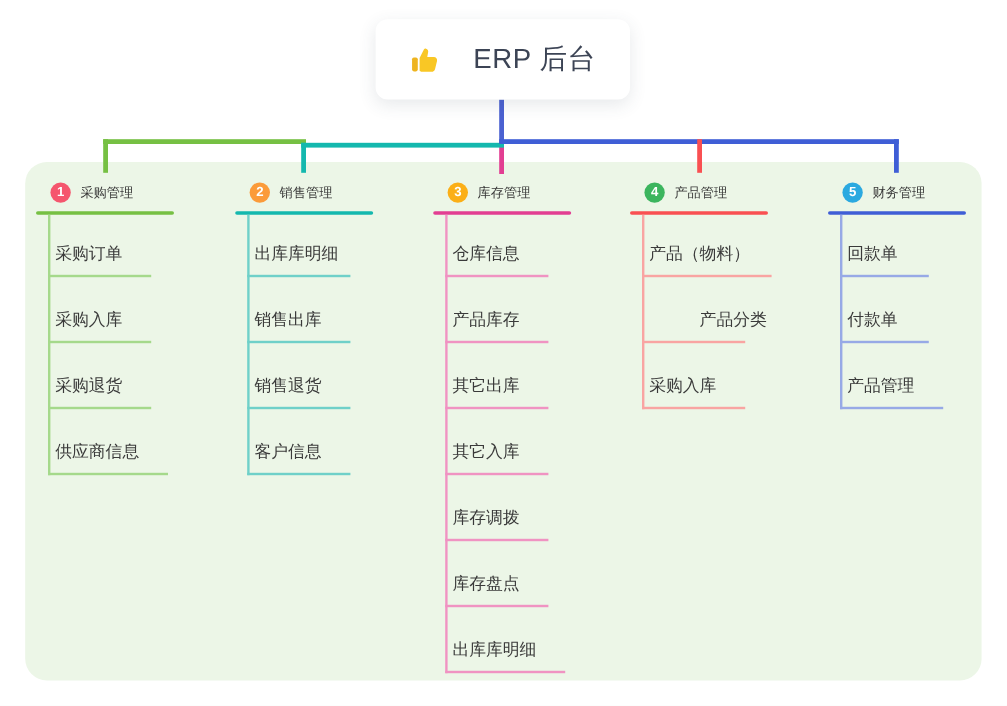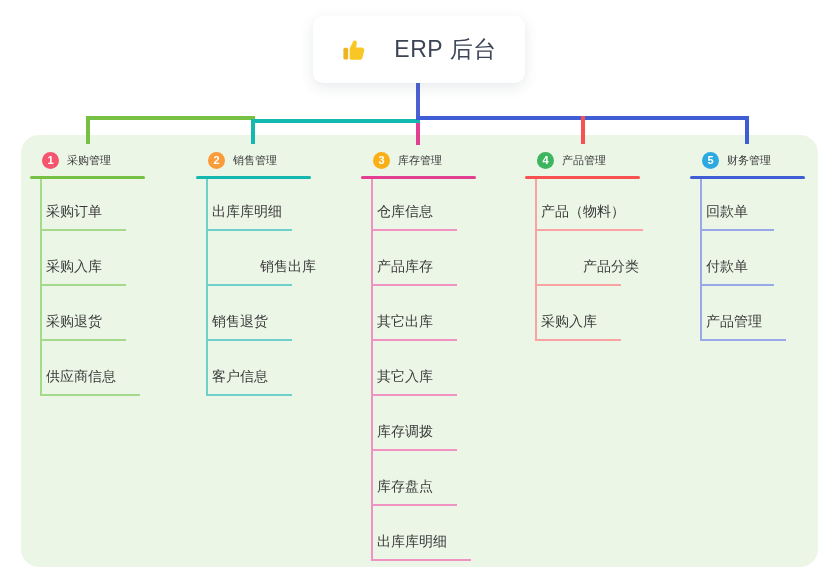--- a/index.html
+++ b/index.html
@@ -88,21 +88,21 @@
 
   <div class="branch b2" style="left:196px;">
     <div class="branch-header">
       <span class="badge">2</span>
       <span class="branch-title">销售管理</span>
     </div>
     <div class="title-underline"></div>
     <div class="vline" style="height:217px;"></div>
     <div class="child-label" style="top:53px;">出库库明细</div>
     <div class="child-line" style="top:79px;  width:86px;"></div>
-    <div class="child-label" style="top:108px;margin-left:48px;">销售出库</div>
+    <div class="child-label" style="top:108px;">销售出库</div>
     <div class="child-line" style="top:134px; width:86px;"></div>
     <div class="child-label" style="top:163px;">销售退货</div>
     <div class="child-line" style="top:189px; width:86px;"></div>
     <div class="child-label" style="top:218px;">客户信息</div>
     <div class="child-line" style="top:244px; width:86px;"></div>
   </div>
 
   <div class="branch b3" style="left:361px;">
     <div class="branch-header">
       <span class="badge">3</span>

